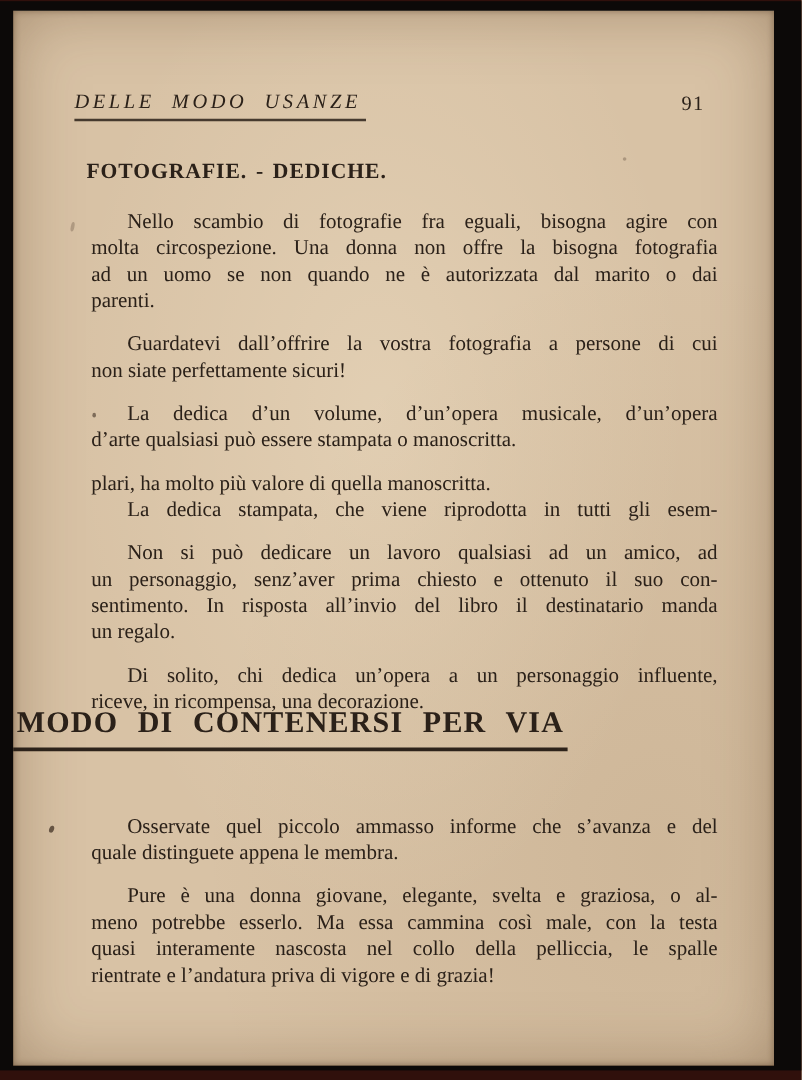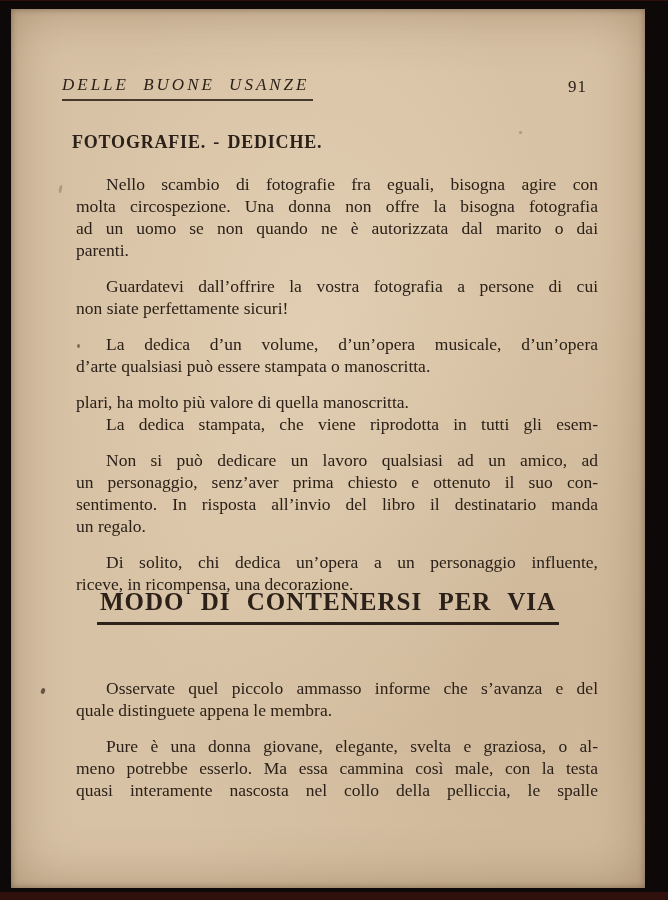--- a/index.html
+++ b/index.html
@@ -68,21 +68,21 @@
   .line {
     text-align: justify;
     text-align-last: justify;
     white-space: normal;
   }
   .line.last { text-align-last: left; }
   .line.first { text-indent: 30px; }
   
   .section2-heading-wrap {
     position: absolute; top: 572px; left: 0; width: 634px;
-    margin: 0; text-align: center;
+    margin: 0; 
   }
   .section2-heading {
     display: inline-block;
     font-size: 25px;
     font-weight: bold;
     letter-spacing: 1px;
     word-spacing: 9px;
     padding: 0 3px 6px 3px;
     border-bottom: 3px solid rgba(30,22,15,0.92);
   }
@@ -98,21 +98,21 @@
   .speck.s4 { left: 508px; top: 122px; width: 3px; height: 3px; opacity: .4; }
 </style>
 </head>
 <body style="--paper: #d8c2a5; --ink: #2b2119; --frame-black: #0c0908; background: rgb(48, 16, 12);">
 
 <div class="black-frame"></div>
 
 <div class="page">
 
   <div class="running-header-row">
-    <span class="running-header">DELLE BUONE USANZE</span>
+    <span class="running-header">DELLE MODO USANZE</span>
     <span class="page-number">91</span>
   </div>
 
   <h2 class="section1-heading">FOTOGRAFIE. - DEDICHE.</h2>
 
   <div class="body-text sec1">
       <div class="para">
         <div class="line first">Nello scambio di fotografie fra eguali, bisogna agire con</div>
         <div class="line">molta circospezione. Una donna non offre la bisogna fotografia</div>
         <div class="line">ad un uomo se non quando ne è autorizzata dal marito o dai</div>
@@ -148,20 +148,21 @@
 
   <div class="body-text sec2">
       <div class="para">
         <div class="line first">Osservate quel piccolo ammasso informe che s’avanza e del</div>
         <div class="line last">quale distinguete appena le membra.</div>
       </div>
       <div class="para">
         <div class="line first">Pure è una donna giovane, elegante, svelta e graziosa, o al-</div>
         <div class="line">meno potrebbe esserlo. Ma essa cammina così male, con la testa</div>
         <div class="line">quasi interamente nascosta nel collo della pelliccia, le spalle</div>
+        <div class="line last">rientrate e l’andatura priva di vigore e di grazia!</div>
       </div>
     </div>
 
   <div class="speck s1"></div>
   <div class="speck s2"></div>
   <div class="speck s3"></div>
   <div class="speck s4"></div>
 </div>
 
 </body></html>

